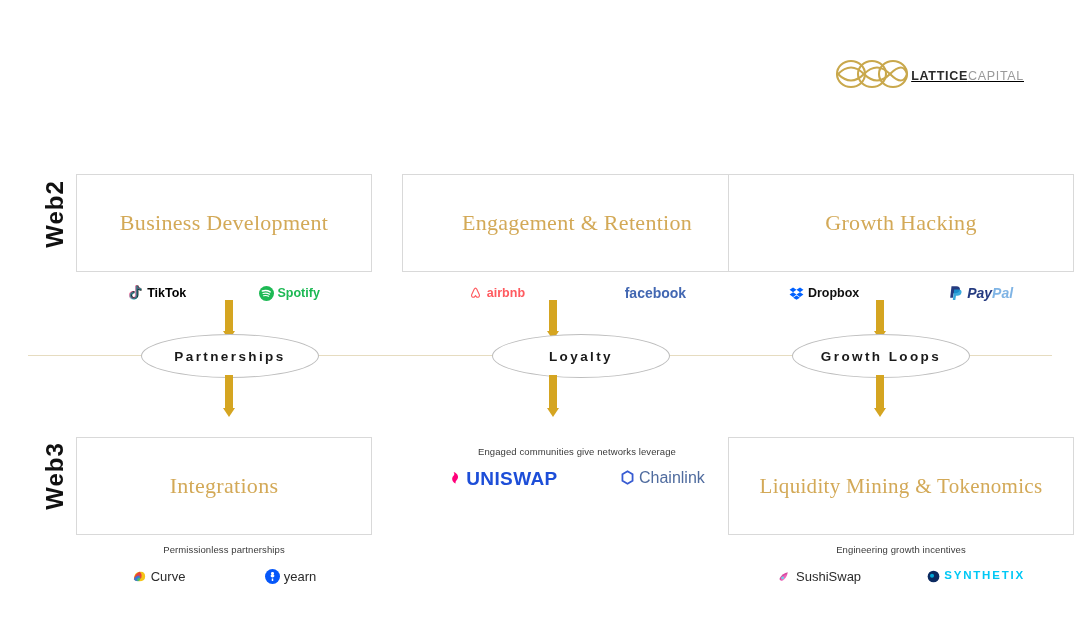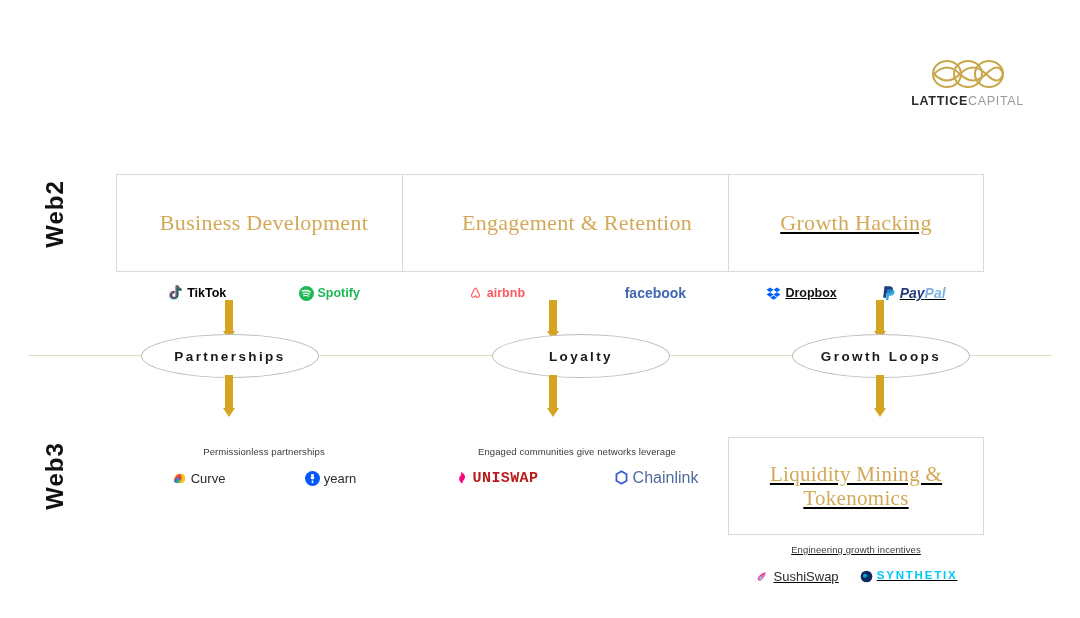--- a/index.html
+++ b/index.html
@@ -6,21 +6,21 @@
   body{
     width:1080px;height:618px;
     background:#ffffff;
     font-family:"Liberation Sans",sans-serif;
     overflow:hidden;
     position:relative;
   }
   
   #brand{
     position:absolute; right:56px; top:58px;
-    display:flex; flex-direction:column; align-items:center;
+    display:flex; align-items:center;text-decoration:underline;
   }
   #brand .mark{ width:78px;height:32px; }
   #brand .wordmark{
     margin-top:4px; font-size:12.5px; letter-spacing:.7px; font-weight:400;
     white-space:nowrap;
   }
   #brand .wordmark .w1{ color:#2b2b2b; font-weight:700; }
   #brand .wordmark .w2{ color:#9a9a9a; font-weight:400; }
 
   
@@ -38,23 +38,23 @@
   #axis-web3{ left:10px; top:462px; }
 
   
   .rail{
     position:absolute; left:28px; width:1024px; height:1px;
     background:#e6dcc0; top:355px;
   }
 
   
   .col{ position:absolute; }
-  .col-1{ left:76px; width:296px;margin-left:40px; }
+  .col-1{ left:76px; width:296px; }
   .col-2{ left:402px; width:350px; }
-  .col-3{ left:728px; width:256px;text-decoration:underline; }
+  .col-3{ left:728px; width:346px; }
 
   .card{
     box-sizing:border-box;
     height:98px;
     border:1px solid #d9d9d9;
     background:#fff;
     display:flex; align-items:center; justify-content:center;
     text-align:center;
   }
   .card-title{
@@ -179,20 +179,23 @@
   </div>
   <div class="node" id="node-1">
     <span class="node-label">Partnerships</span>
   </div>
   <div class="arrow a-dn" id="ar1b">
     <div class="shaft"></div>
       <div class="head"></div>
   </div>
 
   <div class="col col-1 row-bot">
+    <div class="card">
+      <div class="card-title">Integrations</div>
+    </div>
     <div class="caption">Permissionless partnerships</div>
     <div class="logo-row">
       <div class="logo">
         <span class="gl">
           <svg width="15" height="15" viewBox="0 0 16 16">
             <path d="M2 11 Q2 4 8 3 Q14 2 14 8 Q14 13 8 13 Q3 13 2 11z" fill="#f5c518"></path>
             <path d="M2 11 Q3 5 8 3 Q11 5 10 9 Q8 13 2 11z" fill="#e8413d"></path>
             <path d="M2 11 Q4 7 8 7 Q9 11 6 13 Q3 13 2 11z" fill="#3b79d6"></path>
             <path d="M5 12 Q6 9 9 9 Q9 12 7 13z" fill="#49c06b"></path>
           </svg>
@@ -244,21 +247,21 @@
 
   <div class="col col-2 row-bot">
     <div class="caption">Engaged communities give networks leverage</div>
     <div class="logo-row">
       <div class="logo">
         <span class="gl">
           <svg width="13" height="14" viewBox="0 0 14 15">
             <path d="M5 1c2 .5 4 2 4.6 4.4.4 1.7-.2 3.4-1.4 4.6-1 1-1.4 2.2-1 3.4-1.9-.7-3.3-2.2-3.7-4.1-.3-1.6.3-3.1 1.4-4.2.9-.9 1.2-2.2.1-4.1z" fill="#ff007a"></path>
           </svg>
         </span>
-        <span class="logo-name" style="color:#b91c1c;font-family:Liberation Mono, monospace;font-size:15px;letter-spacing:.4px">UNISWAP</span>
+        <span class="logo-name" style="color:#1d4ed8;font-family:Liberation Sans, sans-serif;font-size:19px;letter-spacing:.4px">UNISWAP</span>
       </div>
       <div class="logo">
         <span class="gl">
           <svg width="15" height="16" viewBox="0 0 16 17">
             <path d="M8 1.4l5.4 3.1v6.9L8 14.6l-5.4-3.2V4.5z" fill="none" stroke="#375bd2" stroke-width="1.9"></path>
           </svg>
         </span>
         <span class="logo-name" style="color:#4f6b9e;font-weight:400;font-size:16px">Chainlink</span>
       </div>
     </div>

